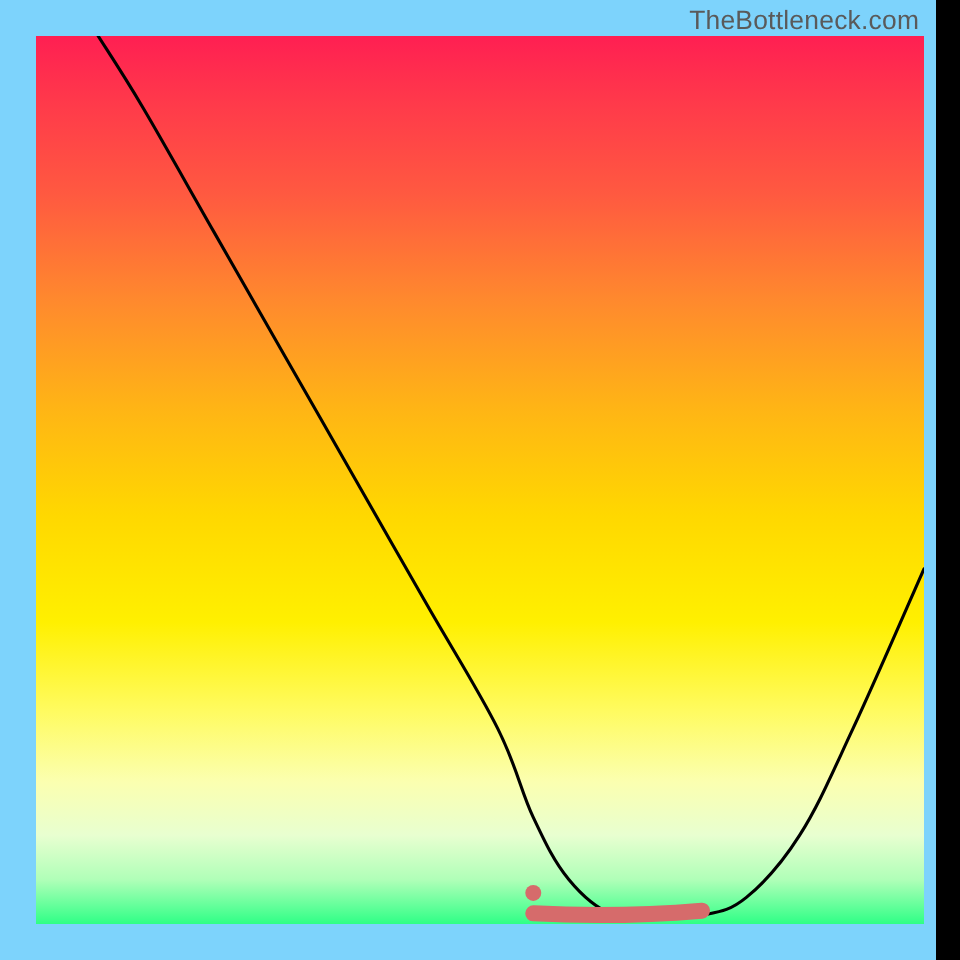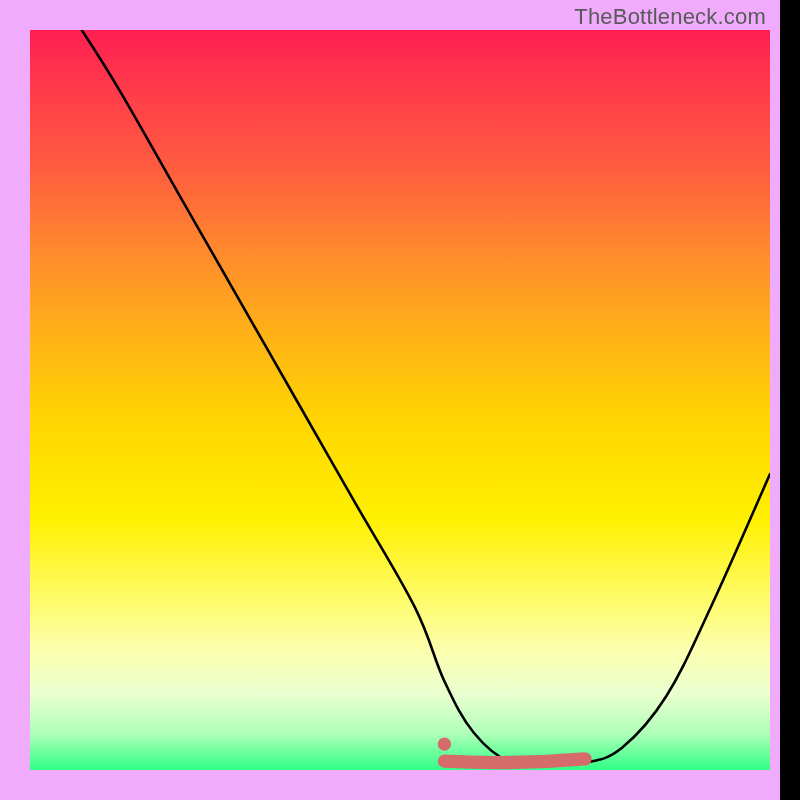--- a/index.html
+++ b/index.html
@@ -8,21 +8,21 @@
     width: 800px;
     height: 800px;
     background: #000;
     overflow: hidden;
     font-family: Arial, Helvetica, sans-serif;
   }
   .frame {
     position: relative;
     width: 780px;
     height: 800px;
-    background: #f0abfc;
+    background: #7dd3fc;
     text-decoration: underline;
   }
   .watermark {
     position: absolute;
     top: 4px;
     right: 14px;
     color: #5a5a5a;
     font-size: 22px;
     font-weight: 400;
     letter-spacing: 0.2px;

